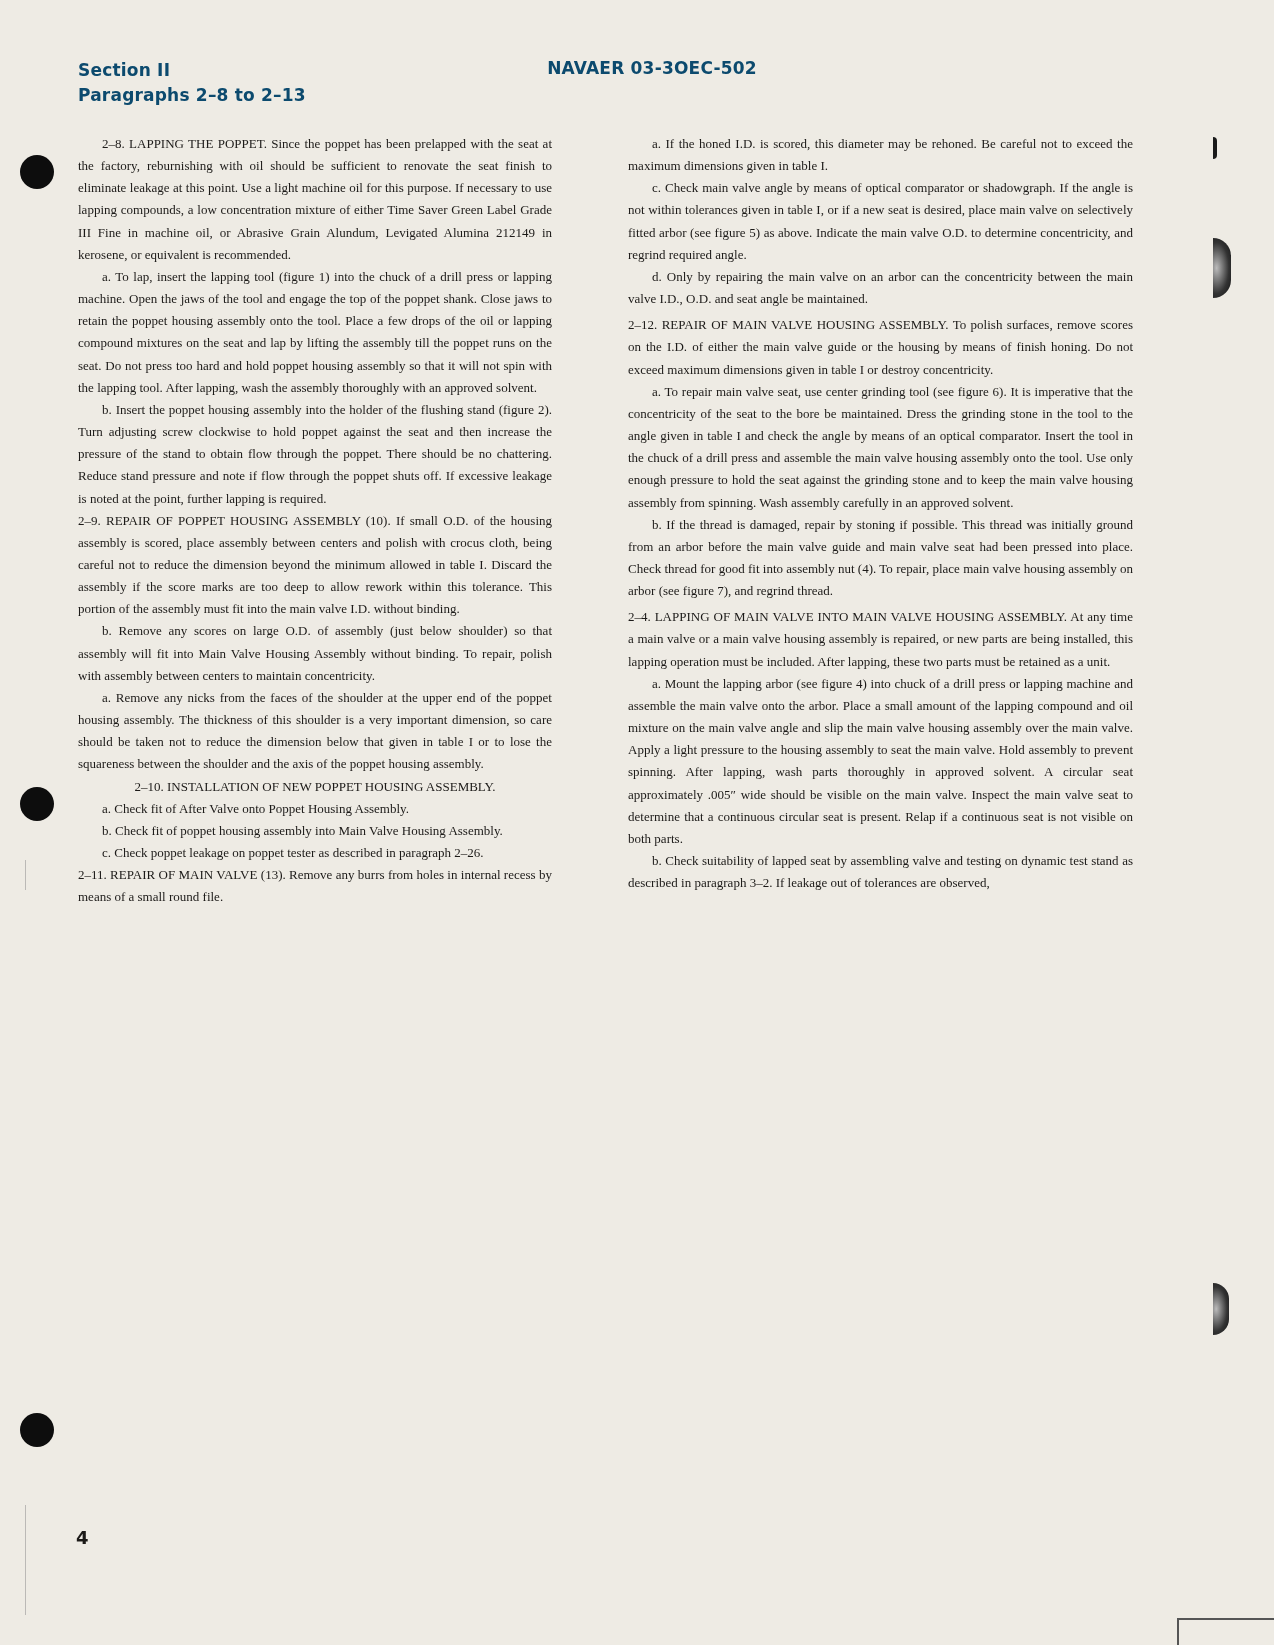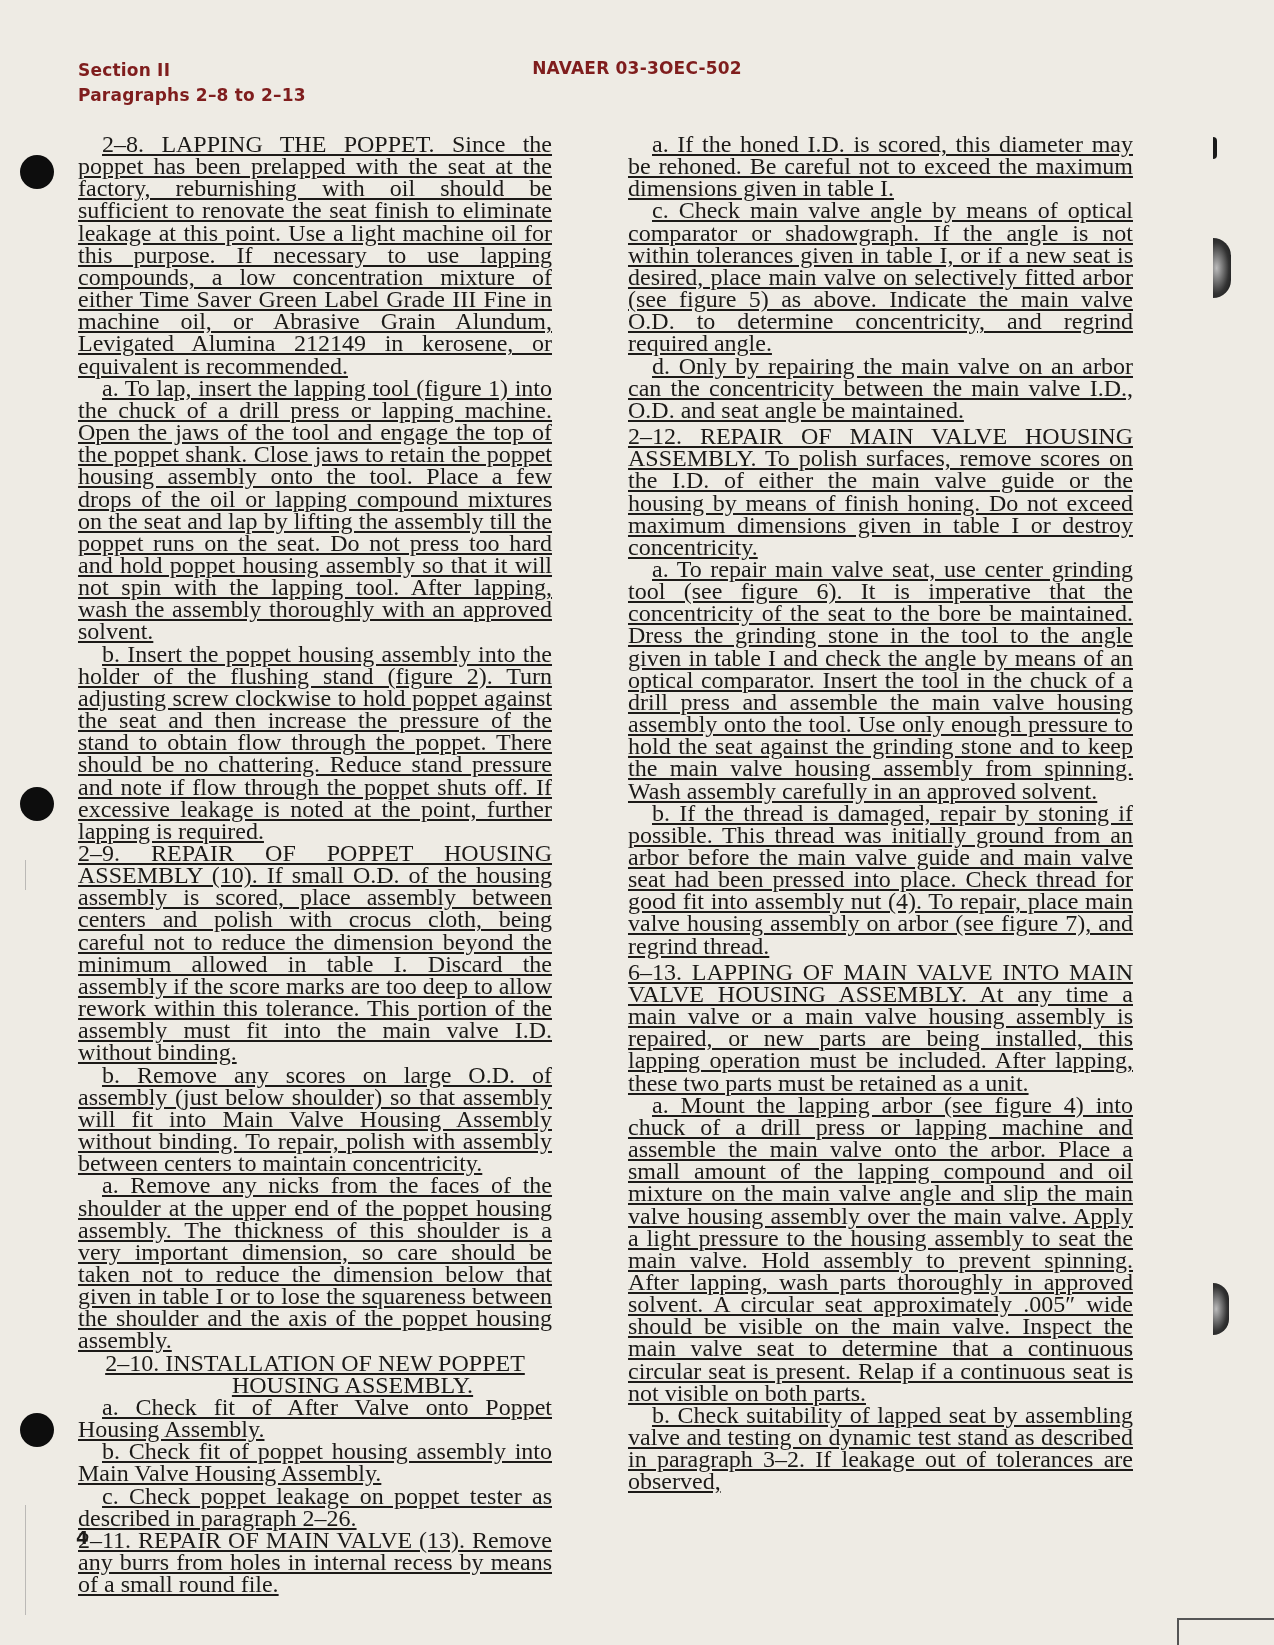--- a/index.html
+++ b/index.html
@@ -2,24 +2,24 @@
 <html><head>
 <meta charset="utf-8">
 <style>
   html, body { margin: 0; padding: 0; }
   body {
     width: 1274px; height: 1645px; position: relative; overflow: hidden;
     background: #eeebe4;
     font-family: "Liberation Serif", "DejaVu Serif", serif;
     color: #1c1a18;
   }
-  .hdr { position: absolute; font-family: "DejaVu Sans", "Liberation Sans", sans-serif; font-weight: bold; font-size: 17px; color: #7f1d1d; letter-spacing: 0.2px; }
+  .hdr { position: absolute; font-family: "DejaVu Sans", "Liberation Sans", sans-serif; font-weight: bold; font-size: 17px; color: #0c4a6e; letter-spacing: 0.2px; }
   .hdr-left { left: 78px; top: 58px; line-height: 25px; }
-  .hdr-center { left: 497px; top: 58px; width: 280px; text-align: center; }
-  .col { position: absolute; top: 133px; font-size: 24px; line-height: 22.15px; text-align: justify; hyphens: none; text-decoration: underline; }
+  .hdr-center { left: 512px; top: 58px; width: 280px; text-align: center; }
+  .col { position: absolute; top: 133px; font-size: 13px; line-height: 22.15px; text-align: justify; hyphens: none; }
   .col-left { left: 78px; width: 474px; }
   .col-right { left: 628px; width: 505px; }
   .col p { margin: 0; }
   .ind { text-indent: 24px; }
   .hang { padding-left: 75px; text-indent: -75px; text-align: center; }
   .sp { margin-top: 4px !important; }
   .page-num { position: absolute; left: 76px; top: 1527px; font-family: "DejaVu Sans", "Liberation Sans", sans-serif; font-weight: bold; font-size: 18px; }
   .hole { position: absolute; width: 34px; height: 34px; border-radius: 50%; background: #0d0d0d; }
   .crescent { position: absolute; background: #1a1a1a; }
   .c-thin { left: 1213px; top: 137px; width: 4px; height: 22px; border-radius: 0 12px 12px 0; }
@@ -61,18 +61,18 @@
   <p>2–11. REPAIR OF MAIN VALVE (13). Remove any burrs from holes in internal recess by means of a small round file.</p>
 </div>
 
 <div class="col col-right">
   <p class="ind">a. If the honed I.D. is scored, this diameter may be rehoned. Be careful not to exceed the maximum dimensions given in table I.</p>
   <p class="ind">c. Check main valve angle by means of optical comparator or shadowgraph. If the angle is not within tolerances given in table I, or if a new seat is desired, place main valve on selectively fitted arbor (see figure 5) as above. Indicate the main valve O.D. to determine concentricity, and regrind required angle.</p>
   <p class="ind">d. Only by repairing the main valve on an arbor can the concentricity between the main valve I.D., O.D. and seat angle be maintained.</p>
   <p class="sp">2–12. REPAIR OF MAIN VALVE HOUSING ASSEMBLY. To polish surfaces, remove scores on the I.D. of either the main valve guide or the housing by means of finish honing. Do not exceed maximum dimensions given in table I or destroy concentricity.</p>
   <p class="ind">a. To repair main valve seat, use center grinding tool (see figure 6). It is imperative that the concentricity of the seat to the bore be maintained. Dress the grinding stone in the tool to the angle given in table I and check the angle by means of an optical comparator. Insert the tool in the chuck of a drill press and assemble the main valve housing assembly onto the tool. Use only enough pressure to hold the seat against the grinding stone and to keep the main valve housing assembly from spinning. Wash assembly carefully in an approved solvent.</p>
   <p class="ind">b. If the thread is damaged, repair by stoning if possible. This thread was initially ground from an arbor before the main valve guide and main valve seat had been pressed into place. Check thread for good fit into assembly nut (4). To repair, place main valve housing assembly on arbor (see figure 7), and regrind thread.</p>
-  <p class="sp">6–13. LAPPING OF MAIN VALVE INTO MAIN VALVE HOUSING ASSEMBLY. At any time a main valve or a main valve housing assembly is repaired, or new parts are being installed, this lapping operation must be included. After lapping, these two parts must be retained as a unit.</p>
+  <p class="sp">2–4. LAPPING OF MAIN VALVE INTO MAIN VALVE HOUSING ASSEMBLY. At any time a main valve or a main valve housing assembly is repaired, or new parts are being installed, this lapping operation must be included. After lapping, these two parts must be retained as a unit.</p>
   <p class="ind">a. Mount the lapping arbor (see figure 4) into chuck of a drill press or lapping machine and assemble the main valve onto the arbor. Place a small amount of the lapping compound and oil mixture on the main valve angle and slip the main valve housing assembly over the main valve. Apply a light pressure to the housing assembly to seat the main valve. Hold assembly to prevent spinning. After lapping, wash parts thoroughly in approved solvent. A circular seat approximately .005″ wide should be visible on the main valve. Inspect the main valve seat to determine that a continuous circular seat is present. Relap if a continuous seat is not visible on both parts.</p>
   <p class="ind">b. Check suitability of lapped seat by assembling valve and testing on dynamic test stand as described in paragraph 3–2. If leakage out of tolerances are observed,</p>
 </div>
 
 <div class="page-num">4</div>
 
 </body></html>

